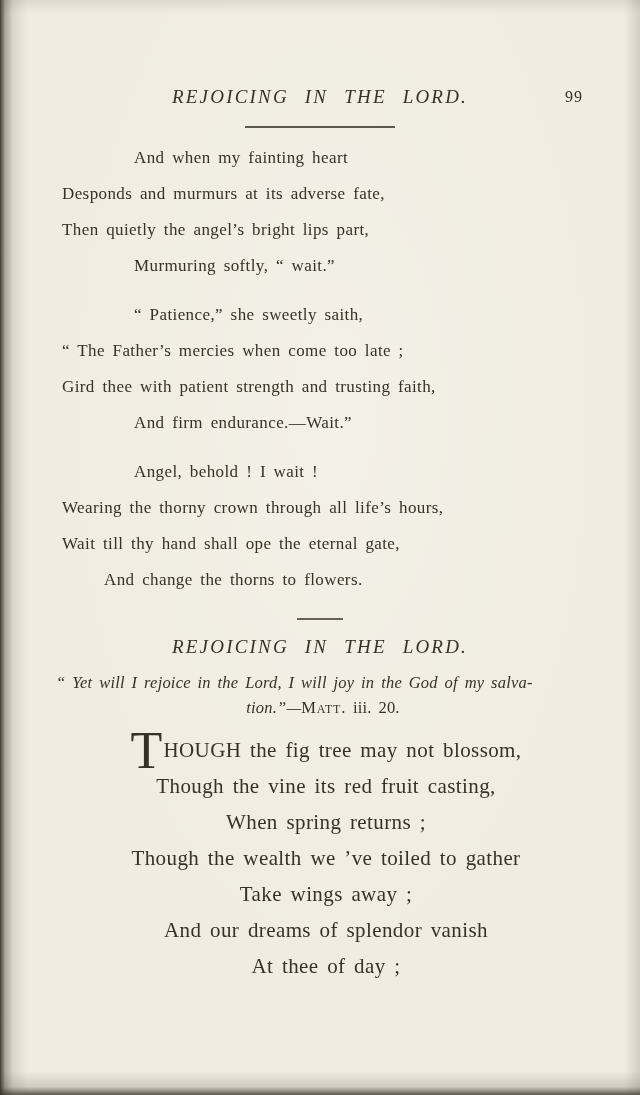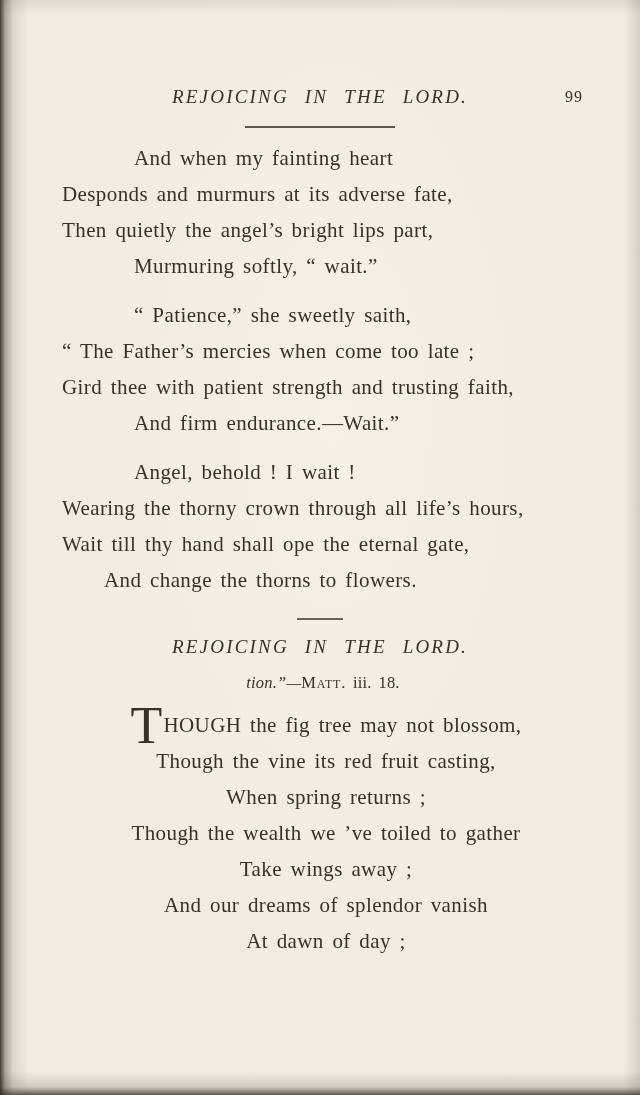--- a/index.html
+++ b/index.html
@@ -40,21 +40,21 @@
     letter-spacing: 1px;
     word-spacing: normal;
   }
   .head-rule {
     width: 150px;
     height: 0;
     border-top: 2px solid rgba(56,49,39,0.8);
     margin: 16px auto 12px auto;
   }
   .stanza {
-    font-size: 21px;
+    font-size: 17px;
     line-height: 36px;
     letter-spacing: 0.4px;
     word-spacing: 3px;
     padding-left: 62px;
     padding-right: 36px;
     margin-bottom: 13px;
   }
   .line { white-space: nowrap; }
   .in1 { padding-left: 72px; }
   .in2 { padding-left: 42px; }
@@ -139,28 +139,29 @@
     <div class="line">Wearing the thorny crown through all life’s hours,</div>
     <div class="line">Wait till thy hand shall ope the eternal gate,</div>
     <div class="line in2">And change the thorns to flowers.</div>
   </section>
 
   <div class="divider"></div>
 
   <h2 class="hymn-title">REJOICING IN THE LORD.</h2>
 
   <div class="epigraph">
-    <div class="ep-line2"><span>tion.”—</span><span class="sc">Matt.</span><span class="rm"> iii. 18.</span></div>
+    <div class="ep-line1">“ Yet will I rejoice in the Lord, I will joy in the God of my salva-</div>
+    <div class="ep-line2"><span>tion.”—</span><span class="sc">Matt.</span><span class="rm"> iii. 20.</span></div>
   </div>
 
   <section class="hymn-body">
     <div class="hline">
       <span class="l1wrap"><span class="dropcap">T</span><span>HOUGH the fig tree may not blossom,</span></span>
     </div>
     <div class="hline">Though the vine its red fruit casting,</div>
     <div class="hline">When spring returns ;</div>
     <div class="hline">Though the wealth we ’ve toiled to gather</div>
     <div class="hline">Take wings away ;</div>
     <div class="hline">And our dreams of splendor vanish</div>
-    <div class="hline">At dawn of day ;</div>
+    <div class="hline">At thee of day ;</div>
   </section>
 
 </div>
 
 </body></html>

